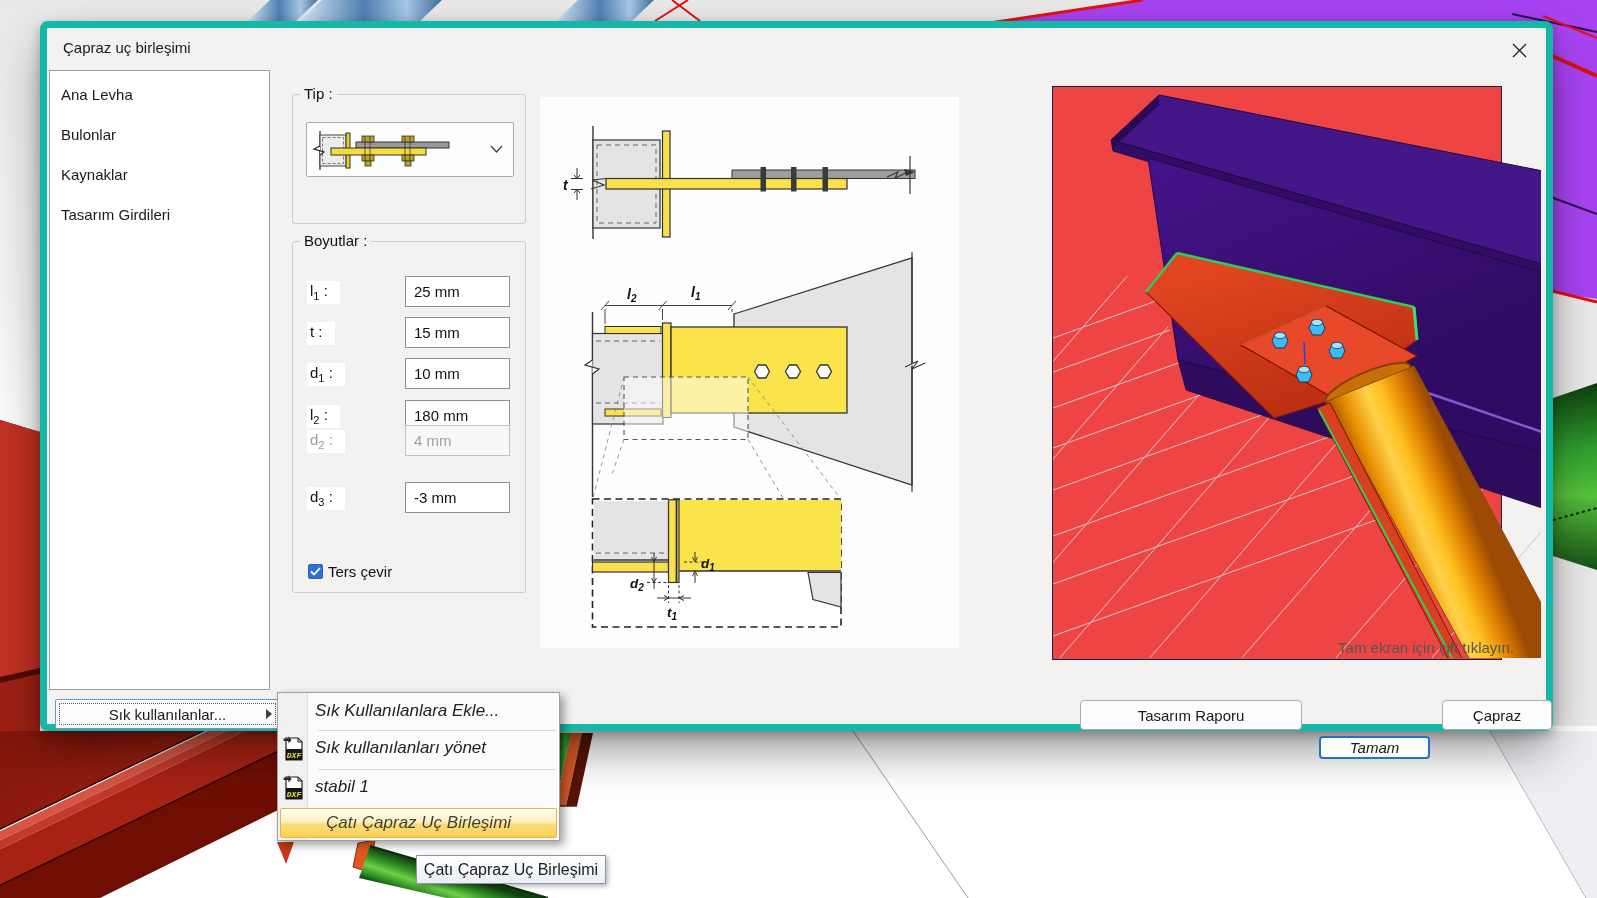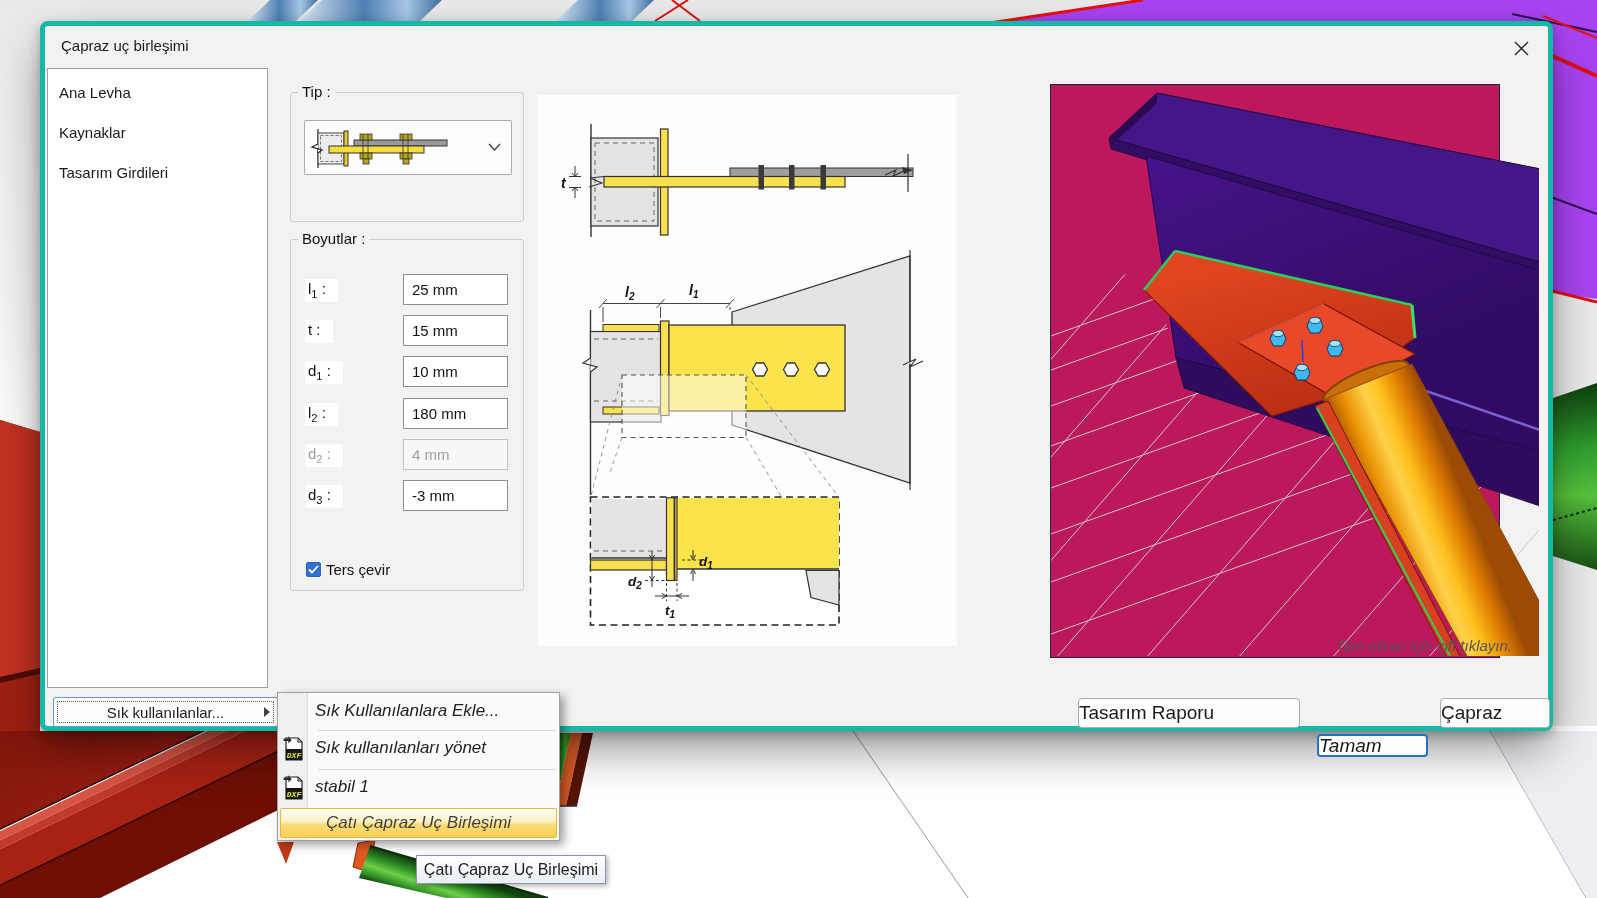--- a/index.html
+++ b/index.html
@@ -2,21 +2,21 @@
 <html><head>
 <meta charset="utf-8">
 <style>
   * { margin:0; padding:0; box-sizing:border-box; }
   html,body { width:1597px; height:898px; overflow:hidden; }
   body { position:relative; font-family:"Liberation Sans",sans-serif; background:#eaeaea; }
   #bg { position:absolute; left:0; top:0; z-index:0; }
 
   
   .dialog { position:absolute; left:40px; top:21px; width:1513px; height:710px;
-    background:#f3f2f1; border:5px solid #14b8a6; border-radius:8px;
+    background:#f3f2f1; border:7px solid #14b8a6; border-radius:8px;
     box-shadow:0 22px 50px -6px rgba(0,0,0,.45), 0 4px 12px rgba(0,0,0,.25); z-index:10; }
   .dlg-title { position:absolute; left:16px; top:11px; font-size:15px; color:#1a1a1a; }
   .dlg-close { position:absolute; right:12px; top:7px; width:30px; height:30px;
     display:flex; align-items:center; justify-content:center; cursor:pointer; }
 
   
   .sidebar { position:absolute; left:2px; top:42px; width:221px; height:620px;
     background:#fff; border:1px solid #9f9f9f; }
   .side-item { position:relative; height:40px; line-height:40px; padding-left:11px;
     font-size:15px; color:#1a1a1a; }
@@ -58,26 +58,26 @@
   .chk-row { position:absolute; left:15px; top:321px; display:flex; align-items:center; }
   .chk-box { width:15px; height:15px; background:#3070ce; border:1px solid #2a64bb;
     border-radius:2px; display:flex; align-items:center; justify-content:center; }
   .chk-lbl { font-size:15px; color:#111; margin-left:5px; }
 
   
   .draw-panel { position:absolute; left:493px; top:69px; width:419px; height:551px; background:#fdfdfd; }
 
   
   .preview { position:absolute; left:1005px; top:58px; width:450px; height:574px;
-    background:#be185d; border:1.5px solid #23233f;font-style:italic; }
+    background:#ef4444; border:1.5px solid #23233f; }
 
   
   .btn { position:absolute; height:30px; background:#fdfdfd; border:1px solid #ababab;
-    border-radius:4px; font-size:19px; color:#1a1a1a;
-    display:flex; align-items:center; justify-content:flex-start; }
+    border-radius:4px; font-size:15px; color:#1a1a1a;
+    display:flex; align-items:center; justify-content:center; }
   #btn-report { left:1033px; top:672px; width:222px; }
   #btn-ok     { left:1272px; top:708px; width:111px; height:23px; border:2px solid #2471c8;font-style:italic; }
   #btn-cancel { left:1395px; top:672px; width:110px; }
 
   
   .menu { position:absolute; left:277px; top:692px; width:283px; height:149px;
     background:#fbfbfb; border:1px solid #a0a0a0;
     box-shadow:4px 4px 9px rgba(0,0,0,.38); z-index:20;font-style:italic; }
   .menu .gutter { position:absolute; left:0; top:0; width:30px; height:100%;
     background:#f0f0f0; border-right:1px solid #e0e0e0; }
@@ -210,20 +210,21 @@
 <div class="dialog">
   <div class="dlg-title">Çapraz uç birleşimi</div>
   <div class="dlg-close">
     <svg width="15" height="15" viewBox="0 0 15 15">
       <path d="M1,1 L14,14 M14,1 L1,14" stroke="#222" stroke-width="1.3" fill="none"></path>
     </svg>
   </div>
 
   <div class="sidebar">
     <div class="side-item" style="margin-top:4px;"><span>Ana Levha</span></div>
+    <div class="side-item"><span>Bulonlar</span></div>
     <div class="side-item"><span>Kaynaklar</span></div>
     <div class="side-item"><span>Tasarım Girdileri</span></div>
   </div>
 
   <div class="fav-btn">
     <div class="dots"></div>
     <span>Sık kullanılanlar...</span>
     <div class="arrow"></div>
   </div>
 
@@ -269,21 +270,21 @@
       <input class="dim-input" value="15 mm" style="">
     </div>
     <div class="dim-row" style="top:116px;">
       <span class="dim-lbl"><span>d</span><sub>1</sub><span> :</span></span>
       <input class="dim-input" value="10 mm" style="">
     </div>
     <div class="dim-row" style="top:158px;">
       <span class="dim-lbl"><span>l</span><sub>2</sub><span> :</span></span>
       <input class="dim-input" value="180 mm" style="">
     </div>
-    <div class="dim-row dis" style="top:199px;">
+    <div class="dim-row dis" style="top:183px;">
       <span class="dim-lbl"><span>d</span><sub>2</sub><span> :</span></span>
       <input class="dim-input" disabled="" value="4 mm" style="">
     </div>
     <div class="dim-row" style="top:240px;">
       <span class="dim-lbl"><span>d</span><sub>3</sub><span> :</span></span>
       <input class="dim-input" value="-3 mm" style="">
     </div>
 
     <div class="chk-row">
       <div class="chk-box">

